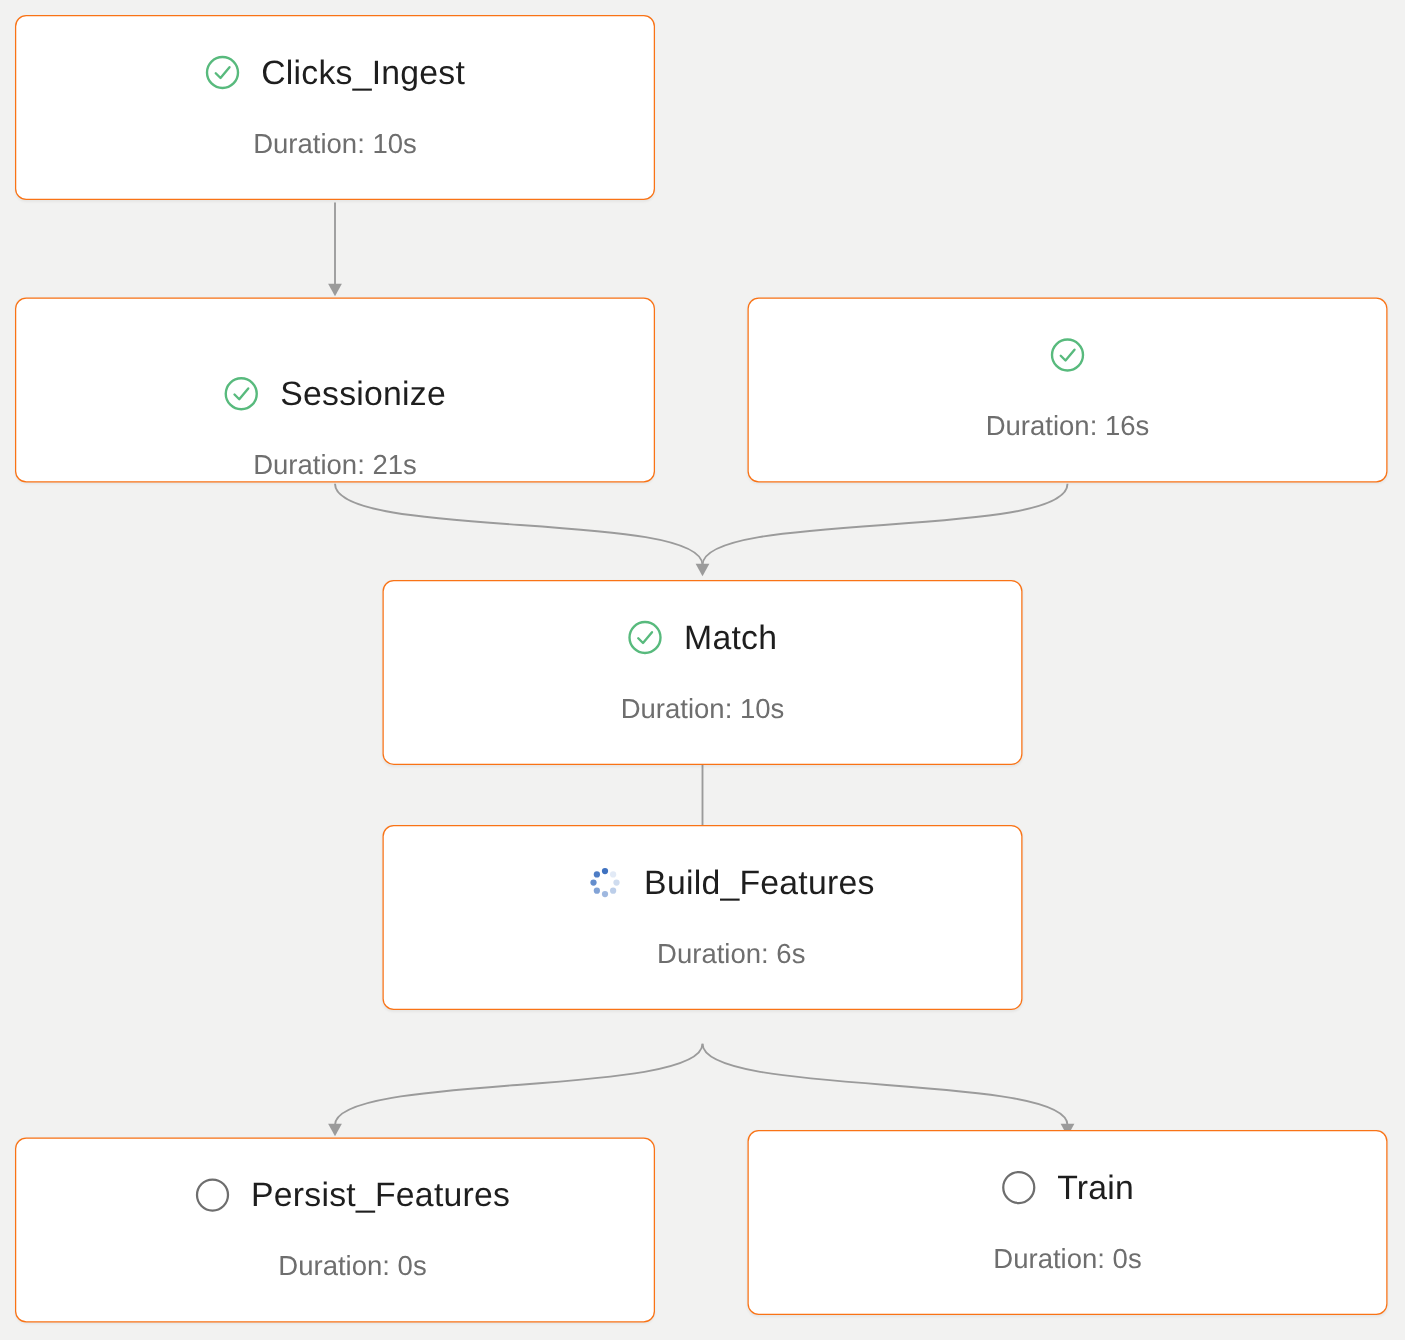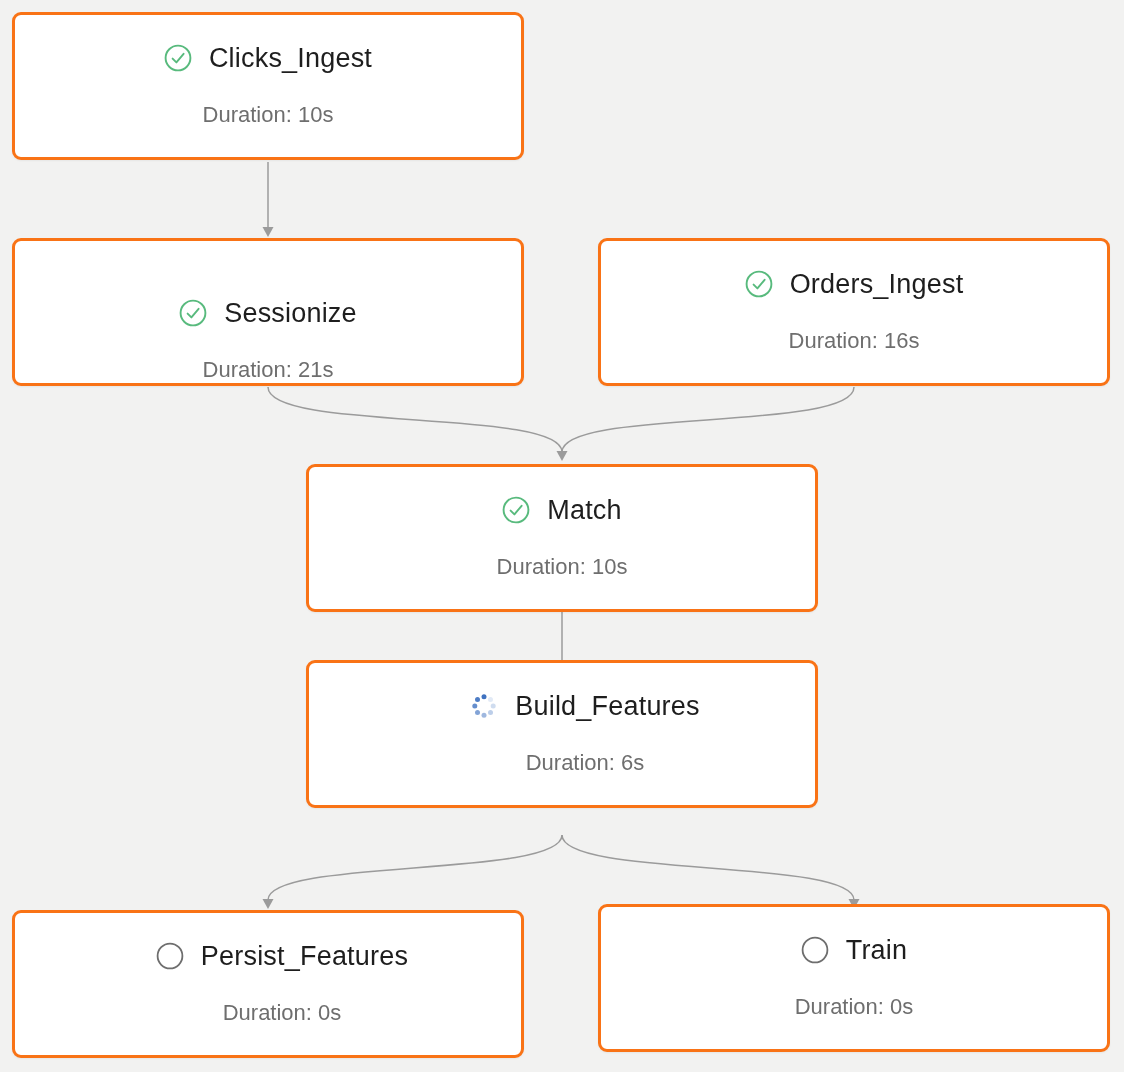--- a/index.html
+++ b/index.html
@@ -20,21 +20,21 @@
     left: 0; top: 0;
     width: 1124px;
     height: 1072px;
     pointer-events: none;
   }
   .node {
     position: absolute;
     width: 512px;
     height: 148px;
     background: #ffffff;
-    border: 3px solid #f97316;
+    border: 1px solid #f97316;
     border-radius: 9px;
     box-shadow: 0 1px 2px rgba(0,0,0,0.05);
     box-sizing: border-box;
     display: flex;
     flex-direction: column;
     align-items: center;
     justify-content: center;
     gap: 30px;
     cursor: pointer;
   }
@@ -107,21 +107,20 @@
     </div>
     <div class="node-duration">Duration: 21s</div>
   </div>
 
   <div class="node" style="left:598px; top:238px;">
     <div class="node-title">
       <svg class="status-icon" viewBox="0 0 28 28">
         <circle cx="14" cy="14" r="12.4" fill="none" stroke="#58ba7d" stroke-width="1.9"></circle>
         <path d="M8.6,14.6 L12.4,18.4 L19.6,9.8" fill="none" stroke="#58ba7d" stroke-width="1.9" stroke-linecap="round" stroke-linejoin="round"></path>
       </svg>
-      <span class="node-label">Orders_Ingest</span>
     </div>
     <div class="node-duration">Duration: 16s</div>
   </div>
 
   <div class="node" style="left:306px; top:464px;">
     <div class="node-title">
       <svg class="status-icon" viewBox="0 0 28 28">
         <circle cx="14" cy="14" r="12.4" fill="none" stroke="#58ba7d" stroke-width="1.9"></circle>
         <path d="M8.6,14.6 L12.4,18.4 L19.6,9.8" fill="none" stroke="#58ba7d" stroke-width="1.9" stroke-linecap="round" stroke-linejoin="round"></path>
       </svg>

